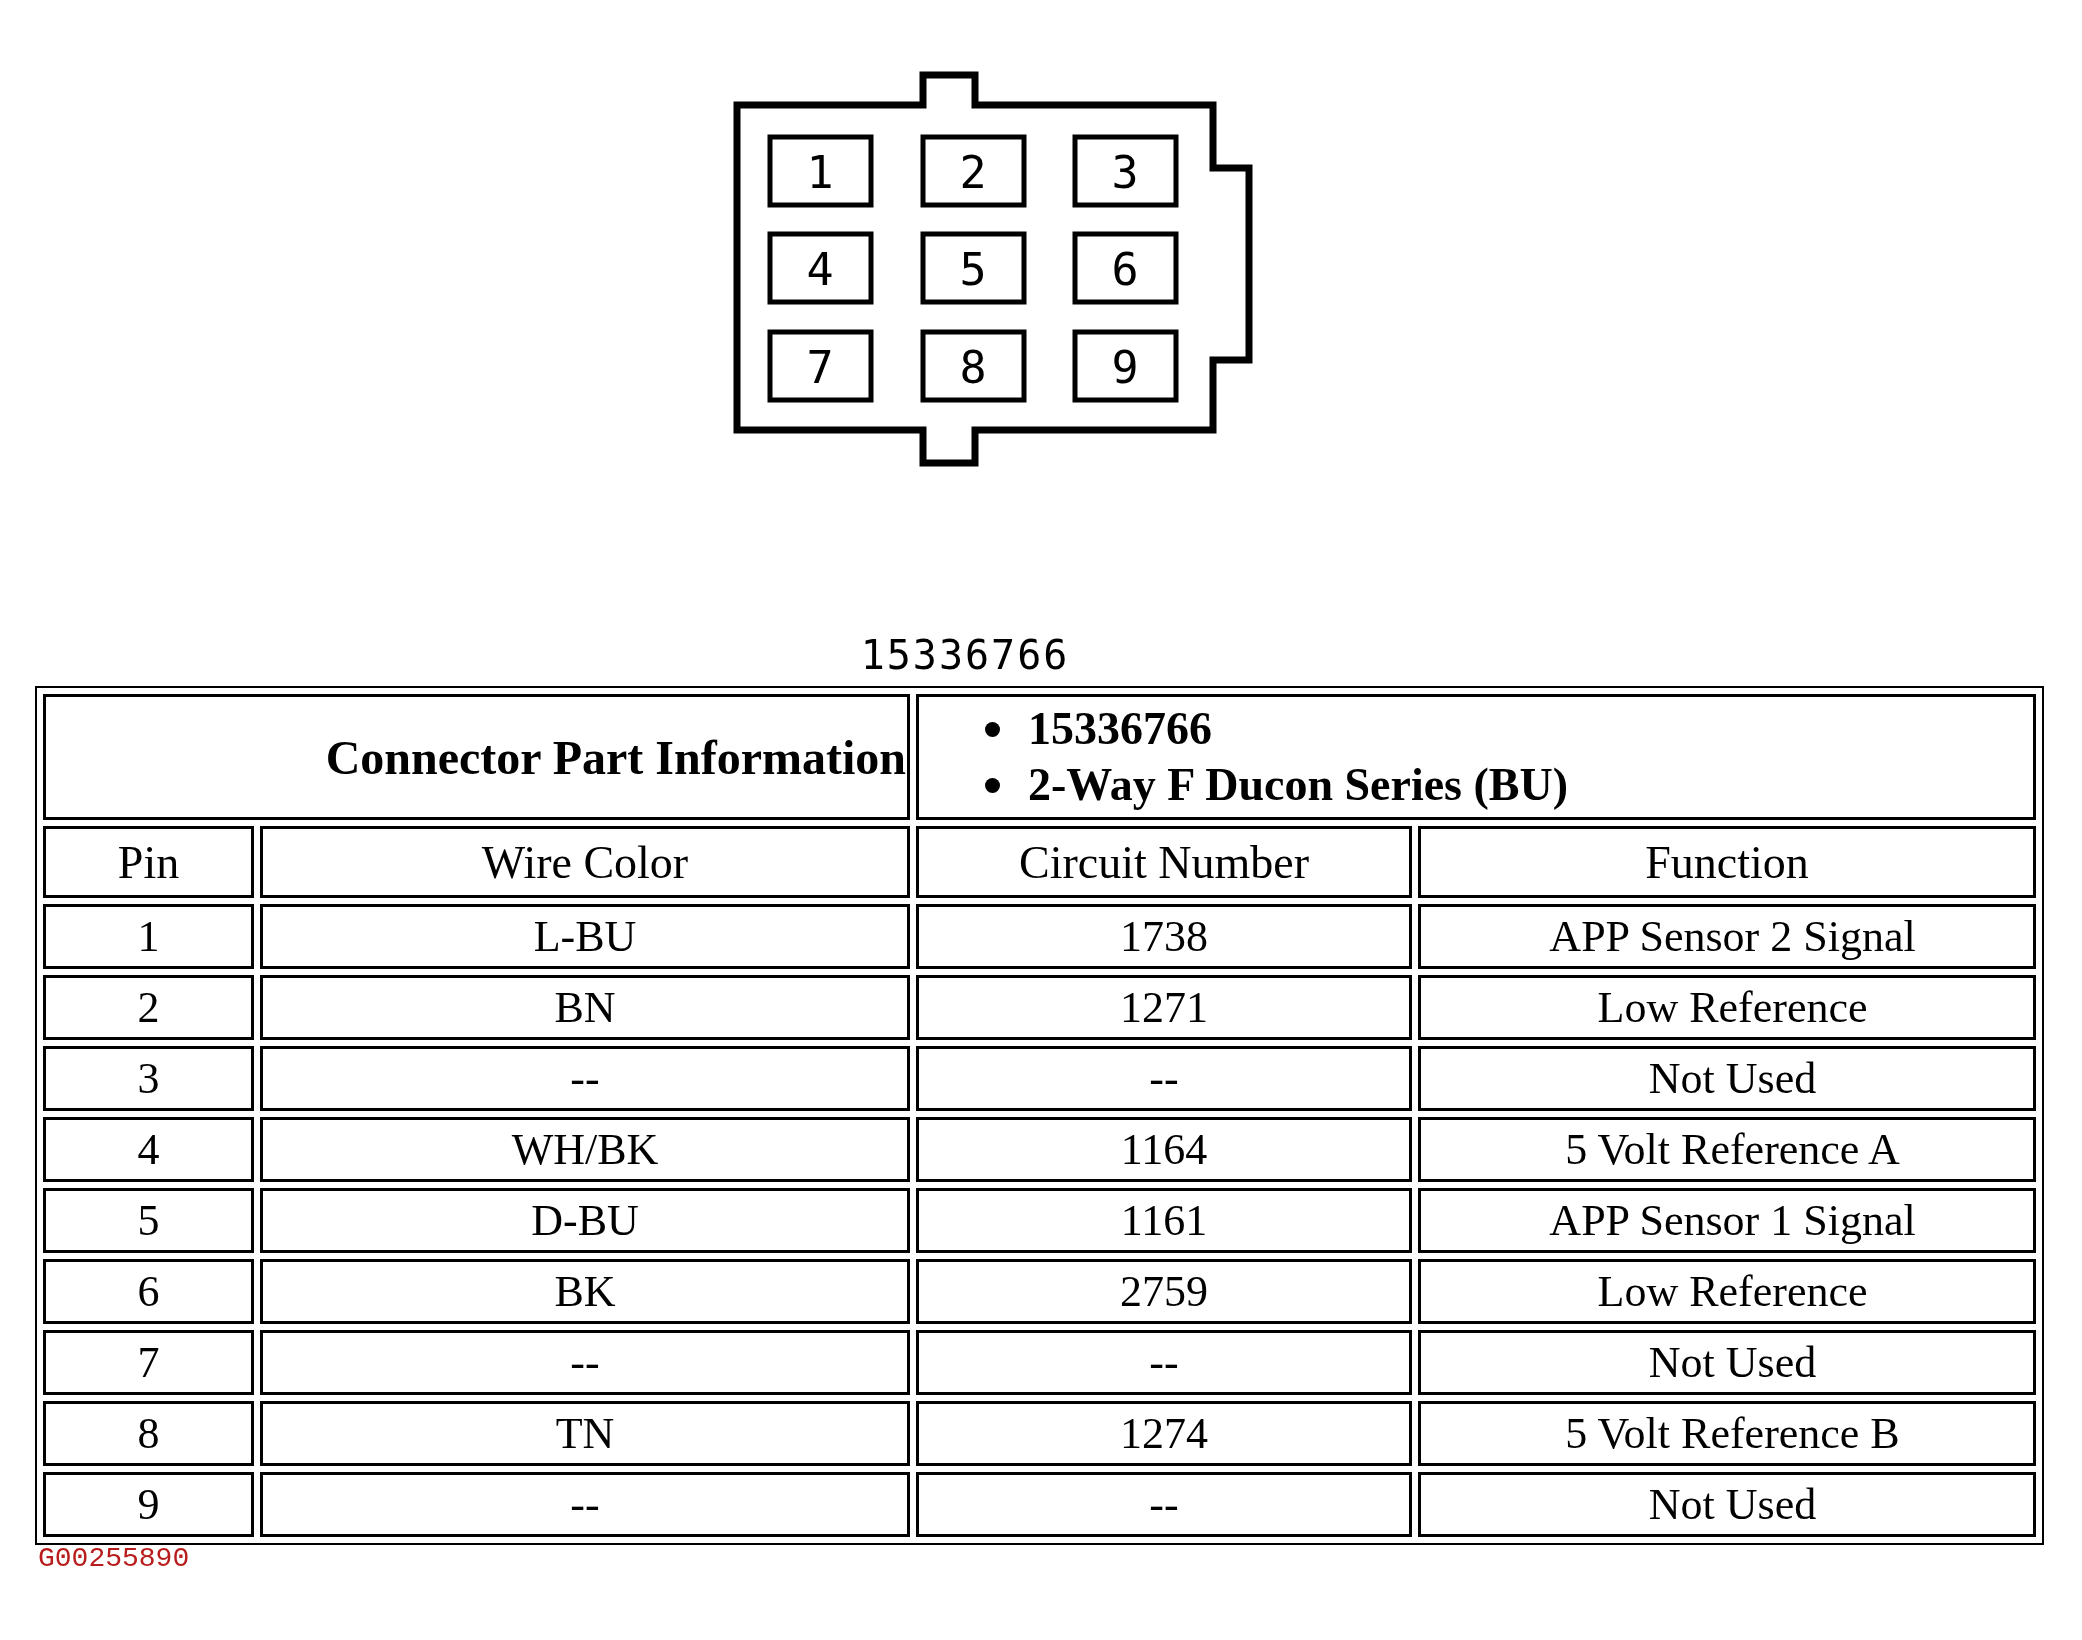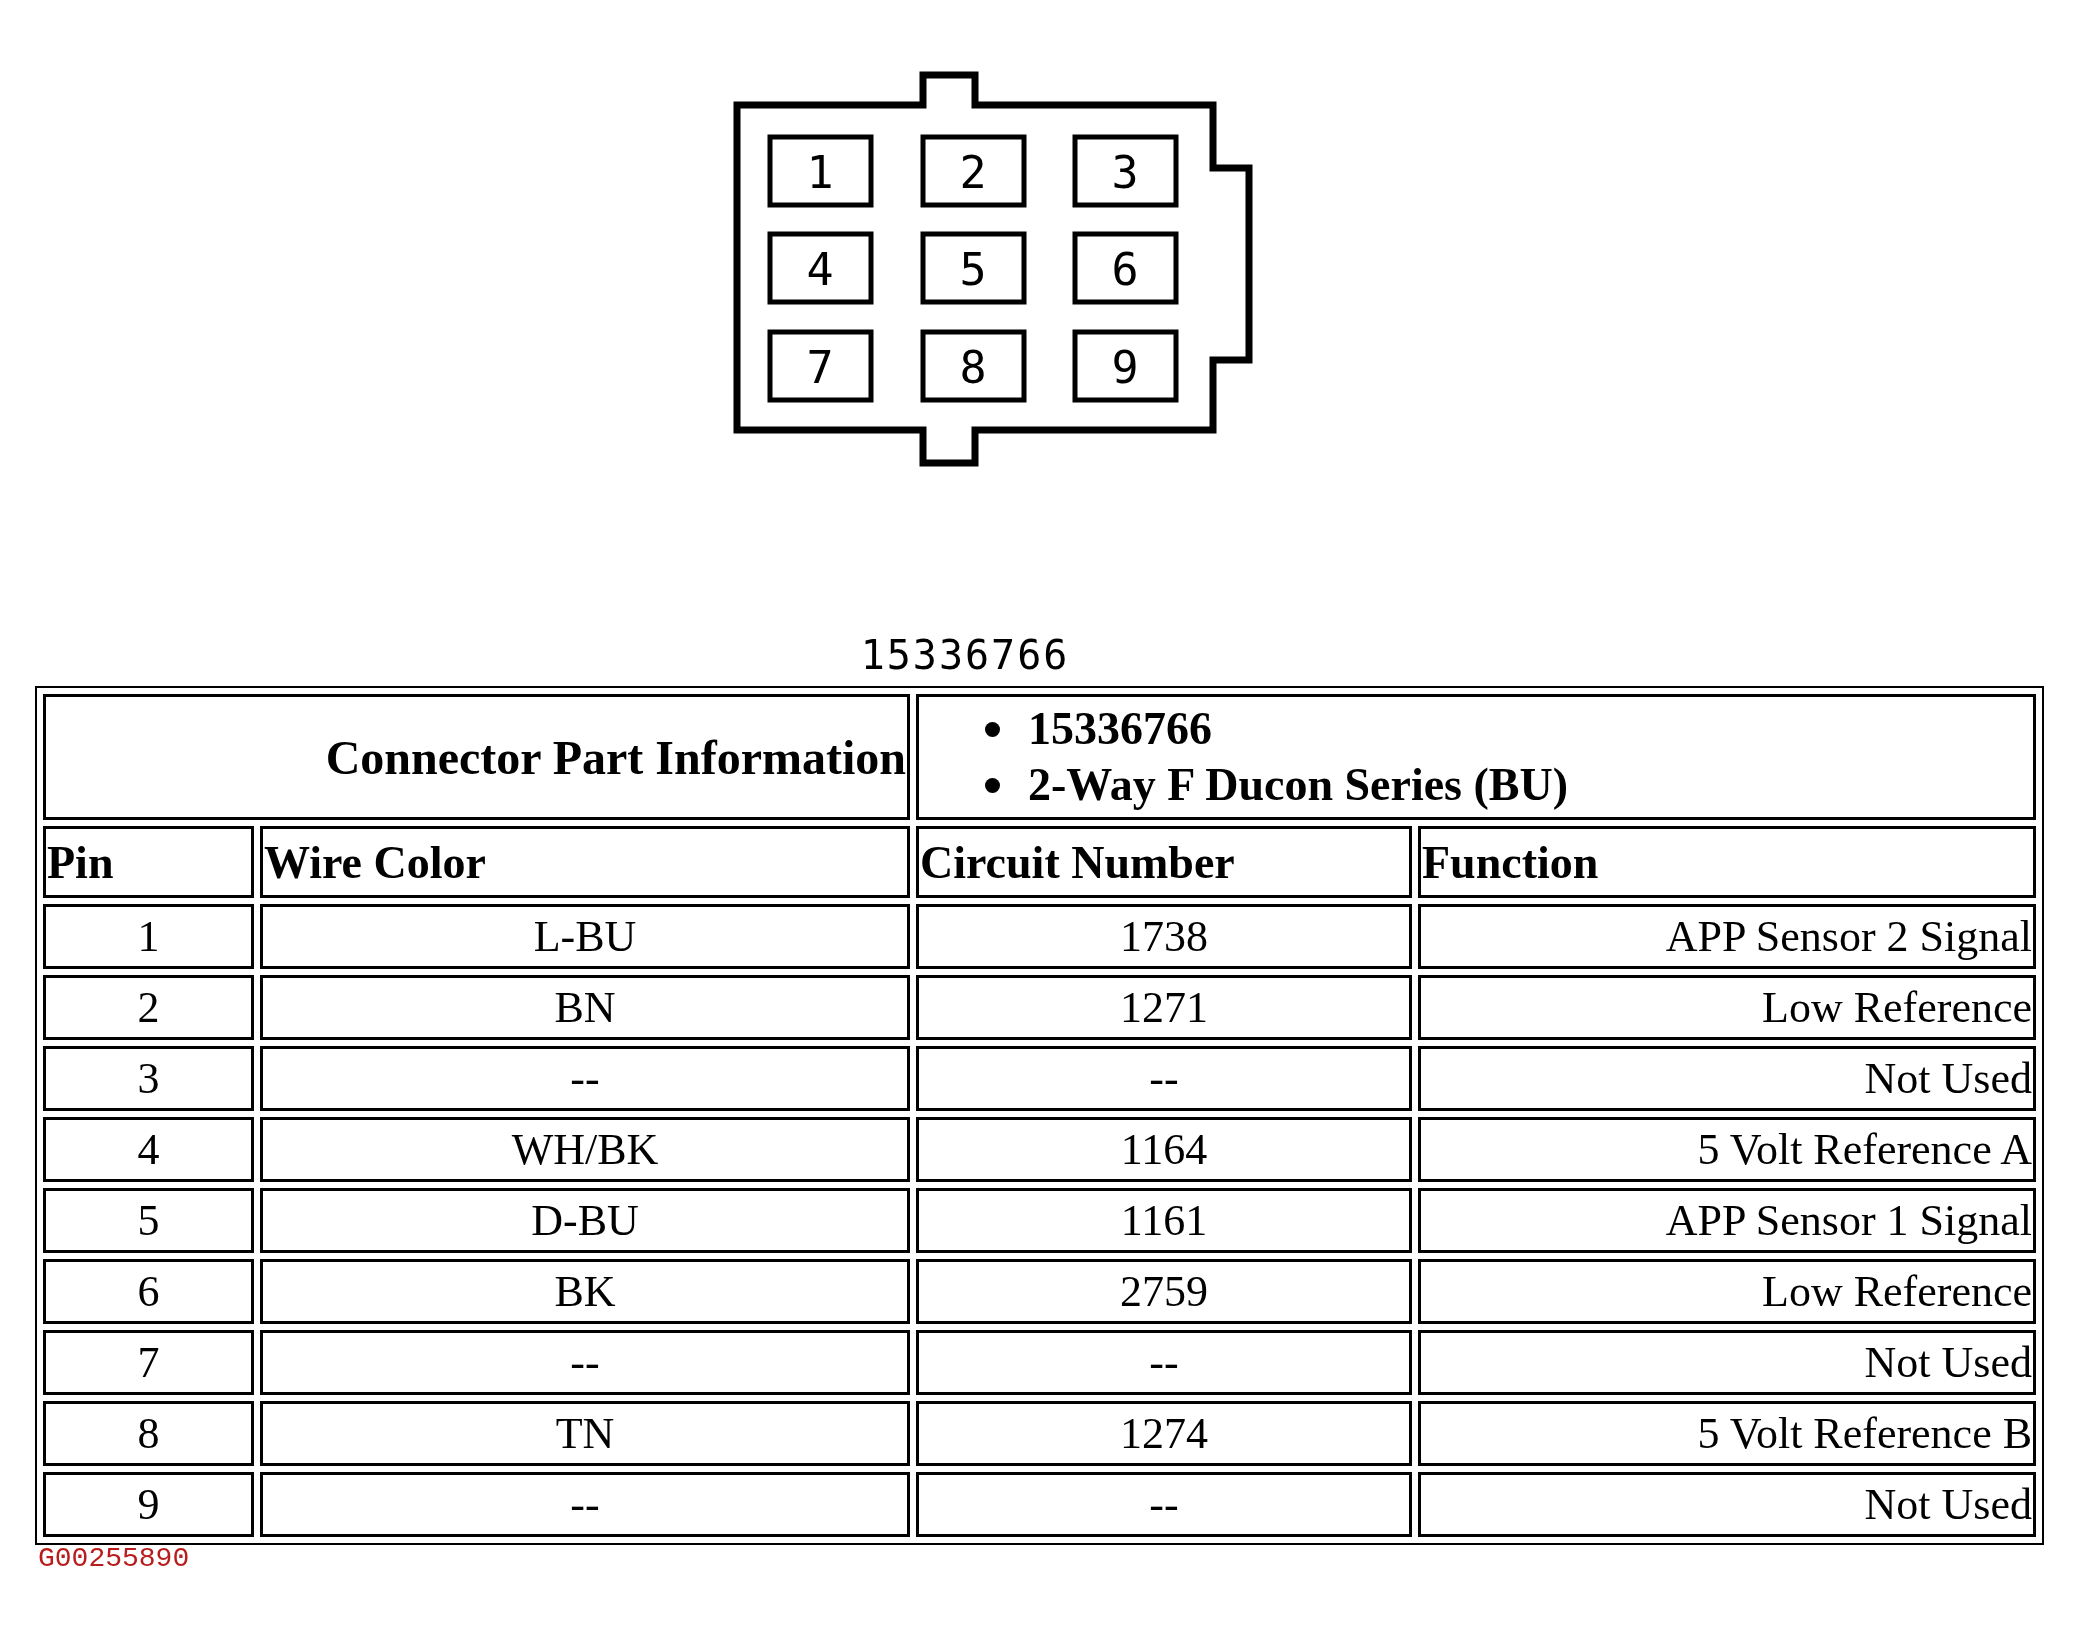--- a/index.html
+++ b/index.html
@@ -93,33 +93,33 @@
   .bullet-dot {
     flex: none;
     width: 15px;
     height: 15px;
     border-radius: 50%;
     background: #000000;
     margin-right: 28px;
   }
   th.col-header {
     height: 64px;
-    text-align: left;
-    vertical-align: middle;
-    font-weight: bold;
+    text-align: center;
+    vertical-align: middle;
+    font-weight: normal;
     font-size: 46px;
     margin-left: 14px;
   }
   tr.data-row td {
     height: 57px;
     font-size: 44px;
     vertical-align: middle;
   }
   td.cell-center { text-align: center; }
-  td.cell-left   { text-align: right; padding-left: 12px; }
+  td.cell-left   { text-align: center; padding-left: 12px; }
 
   .figure-id {
     position: absolute;
     left: 38px;
     top: 1543px;
     font-family: Liberation Mono, monospace;
     font-size: 28px;
     color: #b91c1c;
   }
 </style>

